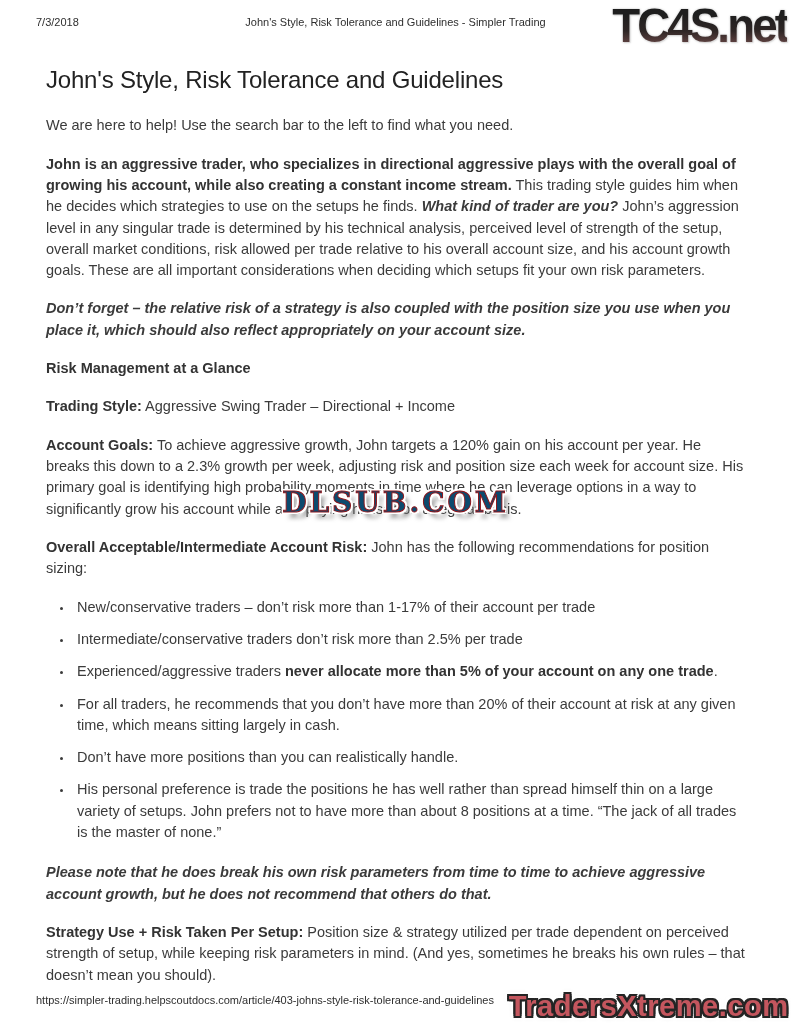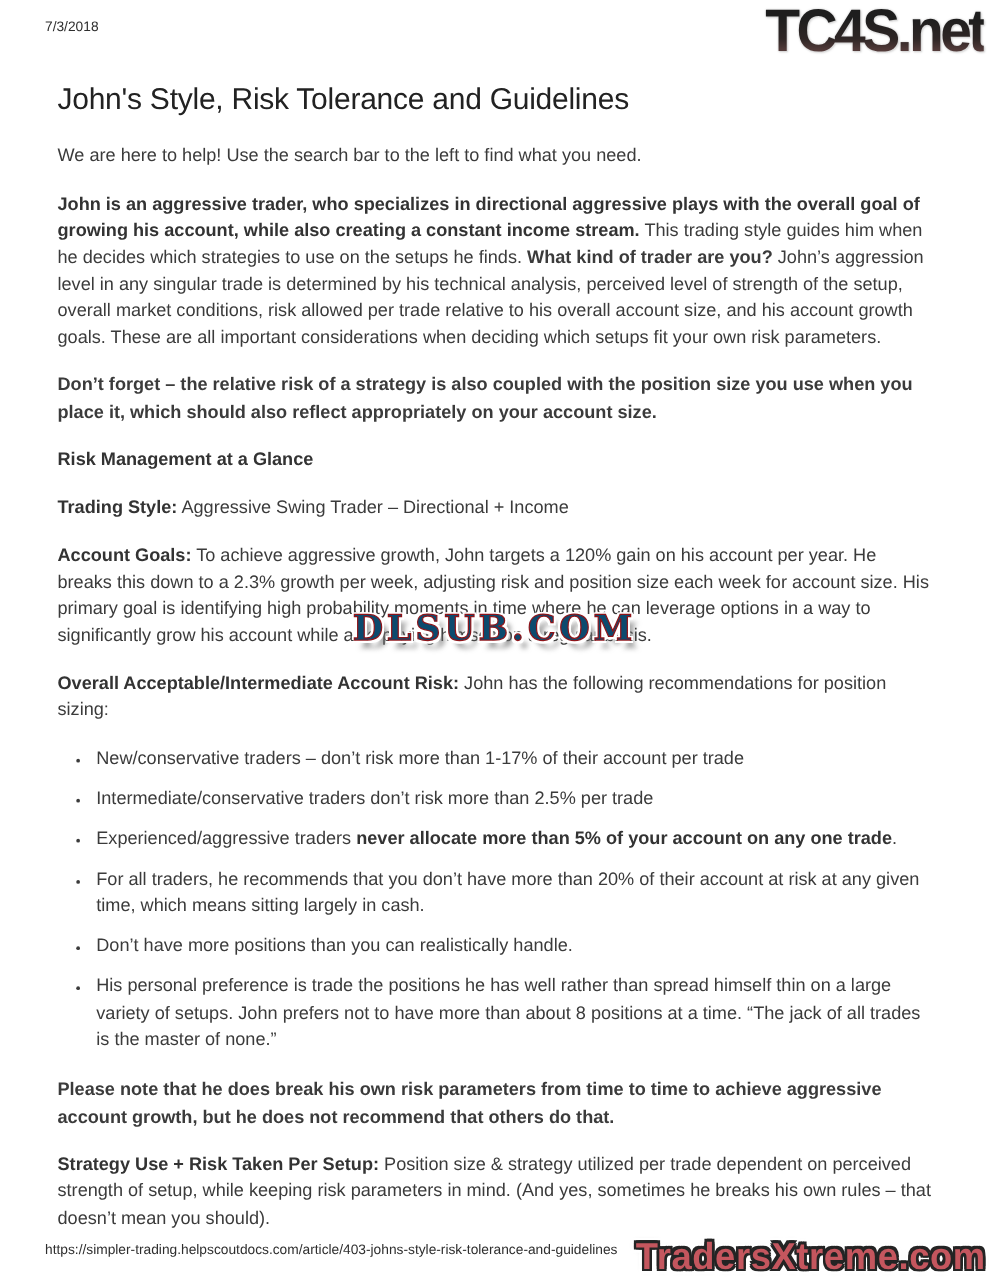--- a/index.html
+++ b/index.html
@@ -35,21 +35,21 @@
   
   .article {
     position: absolute; left: 46px; top: 62px; width: 700px;
     font-size: 14.5px; line-height: 1.47;
   }
   h1.article-title {
     font-size: 24px; font-weight: 400; color: #222222;
     margin: 0 0 18px 0; letter-spacing: -0.2px;
   }
   .article p { margin: 0 0 17px 0; }
-  .bi { font-weight: 700; }
+  .bi { font-weight: 700; font-style: italic; }
   strong { font-weight: 700; color: #333; }
   .subhead { font-weight: 700; color: #333; margin: 0 0 17px 0; font-size: 14.5px; }
   ul.risk-list { margin: 0 0 19px 0; padding: 0 0 0 27px; list-style: disc; }
   ul.risk-list li { margin: 0 0 11px 0; padding-left: 4px; }
   ul.risk-list li::marker { font-size: 10px; color: #3b3b3b; }
 
   
   .wm-center {
     position: absolute; top: 486px; left: 50%;
     transform: translateX(-50%);
@@ -82,20 +82,21 @@
   .print-footer-url {
     position: absolute; left: 36px; bottom: 18px;
     font-size: 11px; color: #2e2e2e; text-align: right;
   }
 </style>
 </head>
 <body>
 
 <div class="print-header">
   <div class="print-date">7/3/2018</div>
+  <div class="print-title">John's Style, Risk Tolerance and Guidelines - Simpler Trading</div>
   <div class="tc4s-logo">TC4S.net</div>
 </div>
 
 <div class="article">
   <h1 class="article-title">John's Style, Risk Tolerance and Guidelines</h1>
 
   <p><span>We are here to help! Use the search bar to the left to find what you need.</span></p>
 
   <p><strong>John is an aggressive trader, who specializes in directional aggressive plays with the overall goal of growing his account, while also creating a constant income stream.</strong><span> This trading style guides him when he decides which strategies to use on the setups he finds. </span><span class="bi">What kind of trader are you?</span><span> John’s aggression level in any singular trade is determined by his technical analysis, perceived level of strength of the setup, overall market conditions, risk allowed per trade relative to his overall account size, and his account growth goals. These are all important considerations when deciding which setups fit your own risk parameters.</span></p>
 

